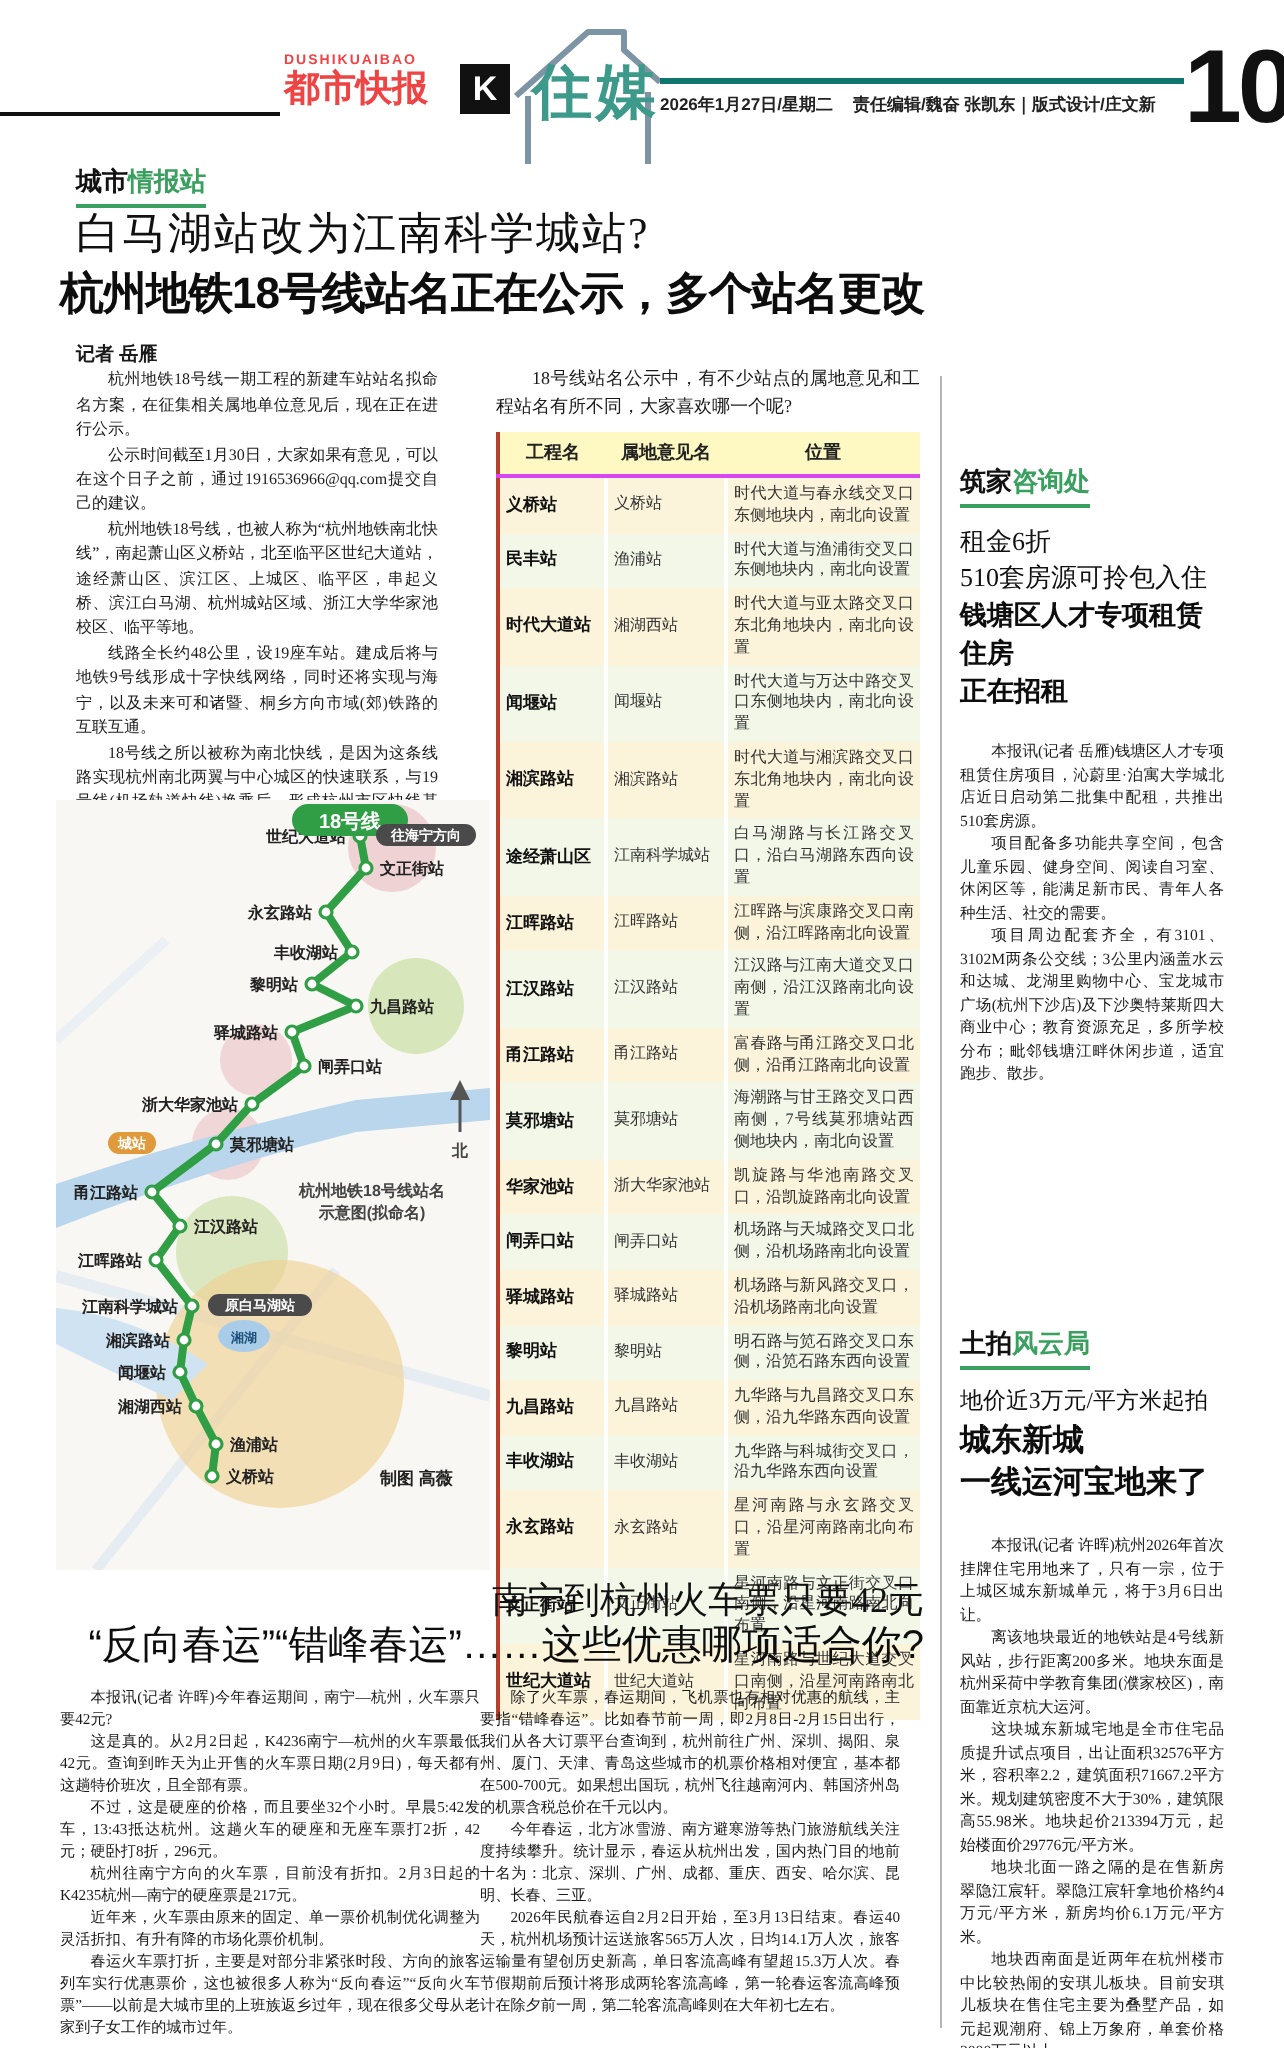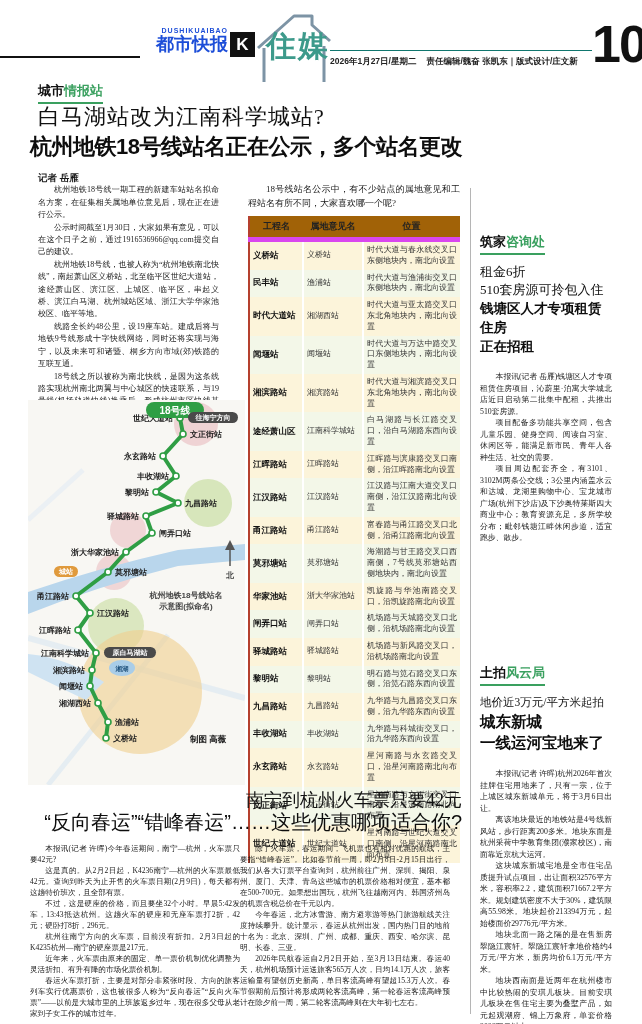--- a/index.html
+++ b/index.html
@@ -3,28 +3,28 @@
 <meta charset="utf-8">
 <style>
   html,body{margin:0;padding:0}
   body{width:642px;height:1024px;background:#fff;position:relative;overflow:hidden;
        font-family:"Liberation Serif","DejaVu Serif",serif;color:#1a1a1a}
   .abs{position:absolute}
   .sans{font-family:"Liberation Sans","DejaVu Sans",sans-serif}
 
   
   #hdr-rule{left:0;top:56px;width:140px;height:2px;background:#111}
-  #masthead{left:142px;top:27px;width:86px;text-align:right;color:#1d4ed8;line-height:1.1}
+  #masthead{left:142px;top:27px;width:86px;text-align:left;color:#ef4444;line-height:1.1}
   #masthead .small{font-size:7px;letter-spacing:1px;font-weight:bold}
   #masthead .big{font-size:18px;font-weight:bold}
   #logo-k{left:230px;top:32px;width:25px;height:25px;background:#111;color:#fff;
           font-weight:bold;font-size:17px;display:flex;align-items:center;justify-content:center}
   #house{left:252px;top:6px}
   #house-chars{left:266px;top:26px;width:70px;color:#3d9a8b;font-weight:bold;font-size:30px;letter-spacing:2px}
-  #dateline{left:330px;top:50px;width:262px;border-top:1px solid #0f766e;padding-top:5px;
+  #dateline{left:330px;top:39px;width:262px;border-top:3px solid #0f766e;padding-top:5px;
             font-size:8.5px;font-weight:bold;color:#222;white-space:nowrap}
   #dateline span{margin-right:10px}
   #pagenum{left:592px;top:14px;font-size:52px;font-weight:bold;color:#111;letter-spacing:-2px}
 
   
   .kicker{font-weight:bold;font-size:13px;display:inline-block;border-bottom:2.5px solid #3aa05f;padding-bottom:2px}
   .kicker .kb{color:#111}.kicker .kg{color:#3aa05f}
 
   
   #lead-kicker{left:38px;top:82px}
@@ -39,21 +39,21 @@
   .mbadge{font:bold 10px "Liberation Sans",sans-serif;fill:#fff}
   .mpill{font:bold 7px "Liberation Sans",sans-serif;fill:#fff}
   .mnote{font:bold 8px "Liberation Sans",sans-serif;fill:#444}
   .mlake{font:bold 6.5px "Liberation Sans",sans-serif;fill:#1c4f7a}
   .mcredit{font:bold 8.5px "Liberation Sans",sans-serif;fill:#222}
 
   
   #midcol{left:248px;top:183px;width:212px}
   #tbl-intro{font-size:9px;line-height:13.5px;text-indent:2em;text-align:justify;margin:0}
   #station-table{width:212px;border-collapse:collapse;margin-top:6px;border-left:2.5px solid #b5402e}
-  #station-table th{background:#a16207;border-bottom:5px solid #d946ef;
+  #station-table th{background:#fef9c3;border-bottom:2px solid #d946ef;
        font:bold 9px "Liberation Sans",sans-serif;padding:4px 2px;color:#222}
   #station-table td{font-size:8px;line-height:10.8px;padding:3px 3px;vertical-align:middle;color:#333}
   #station-table td.proj{font:bold 8.5px "Liberation Sans",sans-serif;width:46px;color:#111}
   #station-table td.local{width:52px}
   #station-table td.loc{text-align:justify}
   #station-table td.proj,#station-table td.local{border-right:2px solid #fff}
   #station-table tbody tr:nth-child(odd) td{background:#fcf4da}
   #station-table tbody tr:nth-child(even) td{background:#f3f7e8}
 
   

